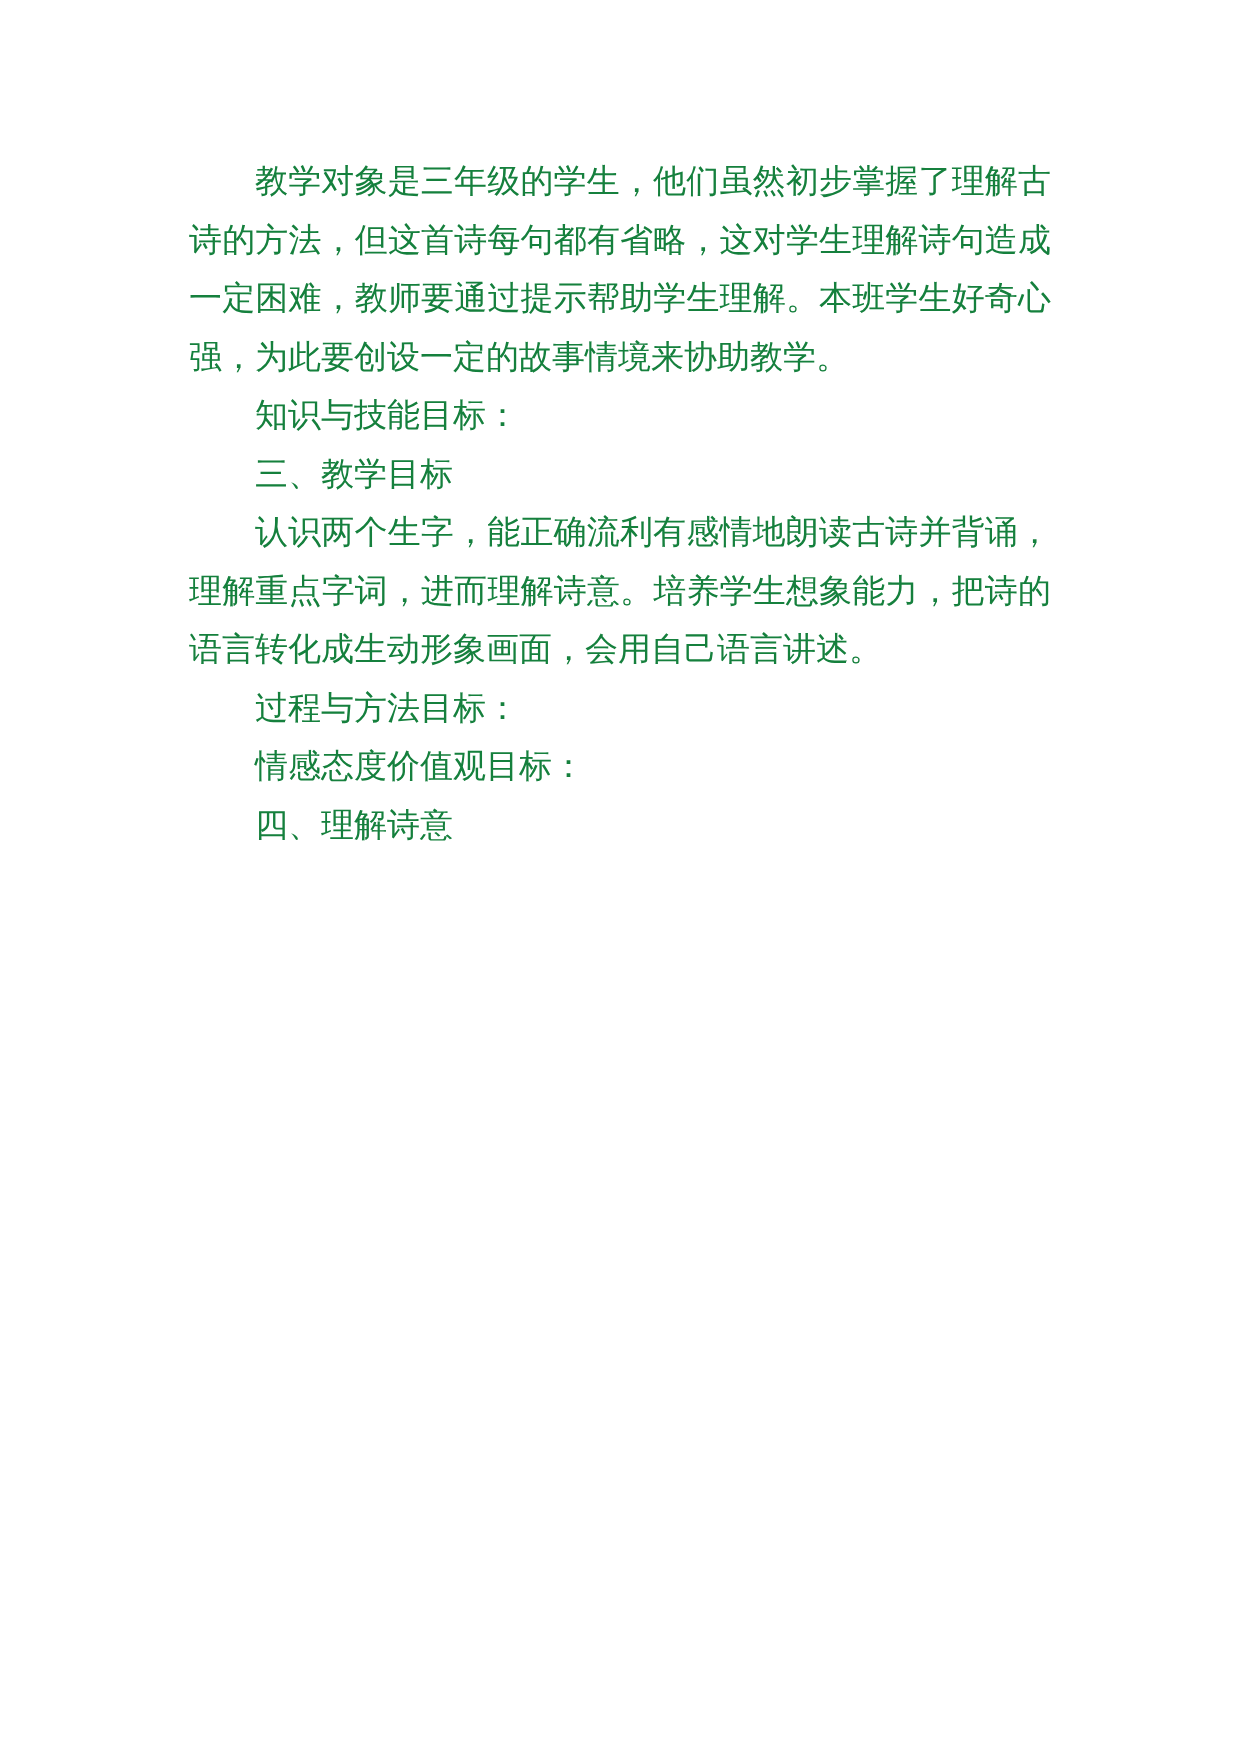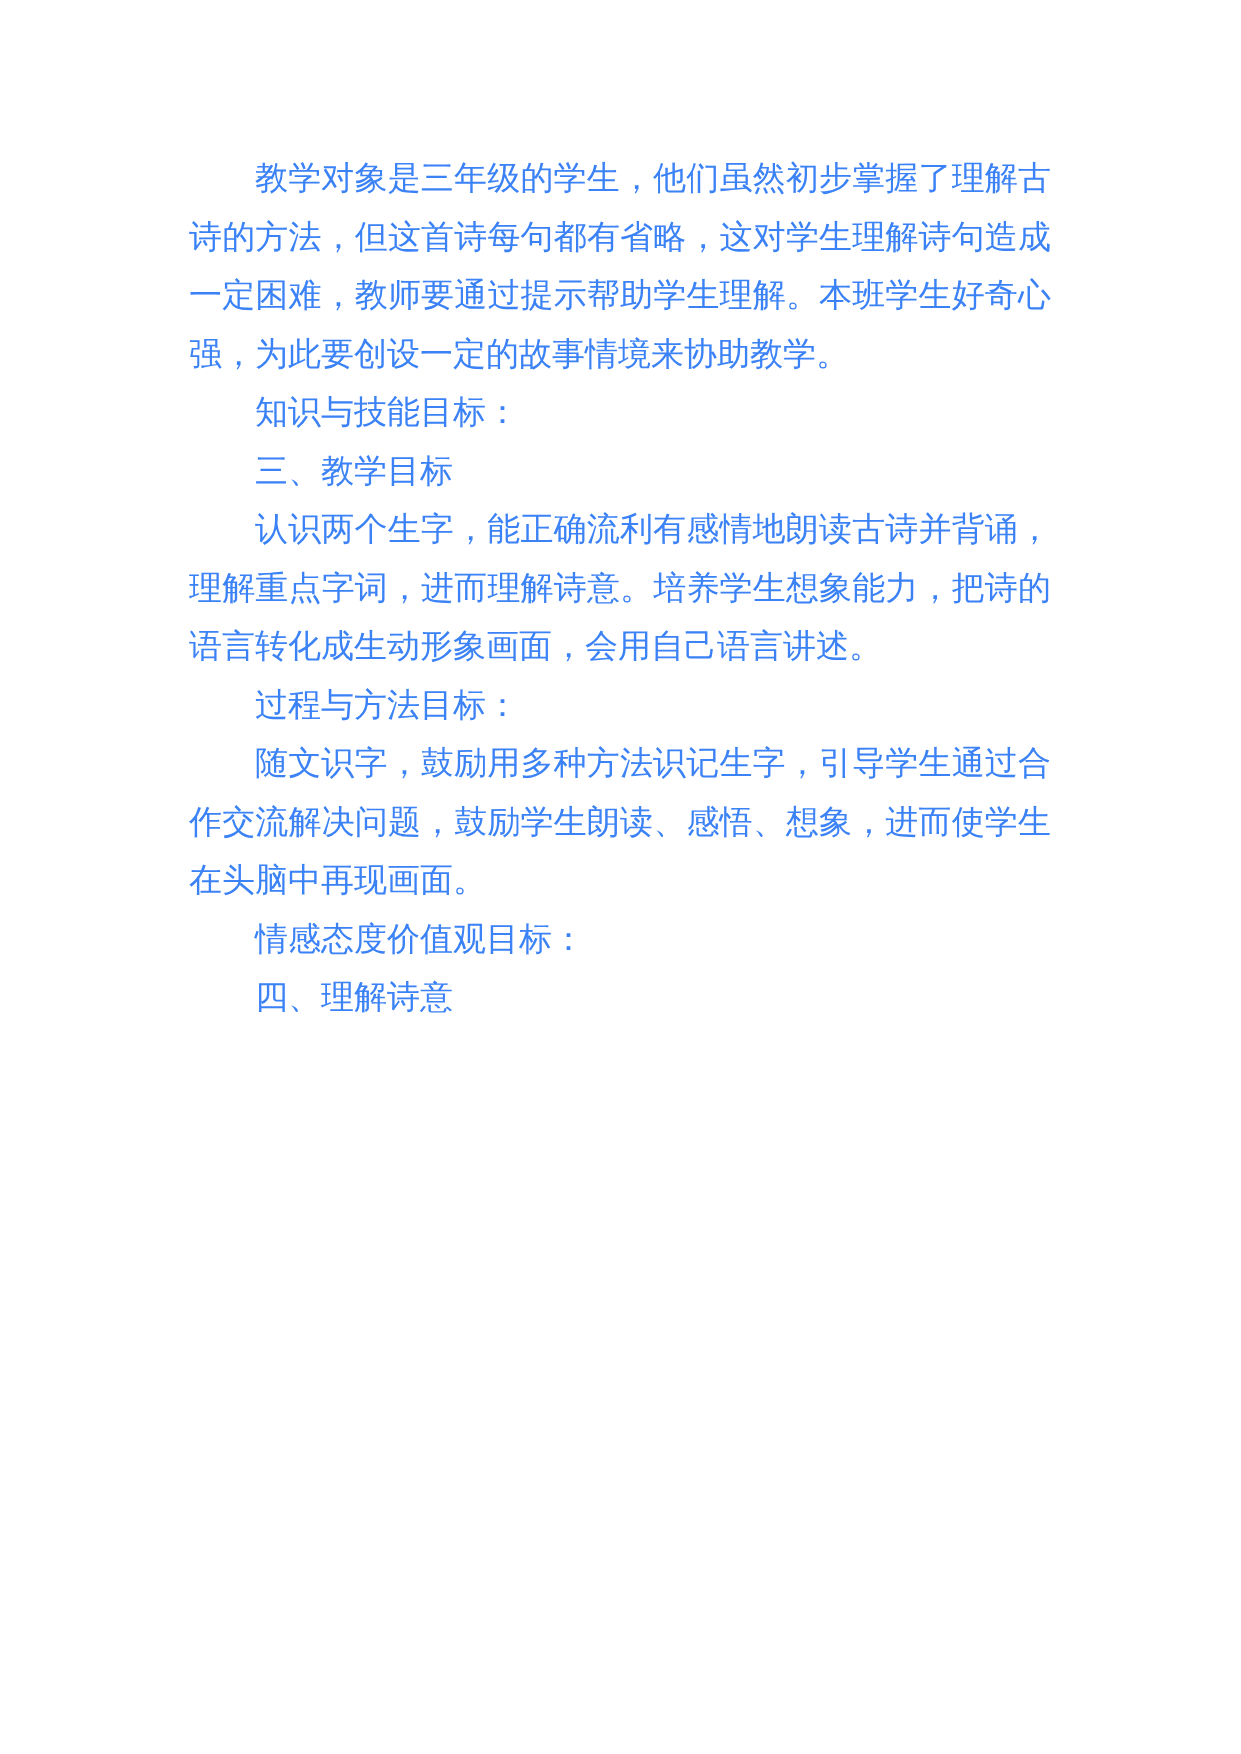--- a/index.html
+++ b/index.html
@@ -12,24 +12,24 @@
     width: 1241px;
     height: 1754px;
     background: #ffffff;
     overflow: hidden;
   }
   .text-block {
     position: absolute;
     left: 189px;
     top: 152px;
     width: 862px;
-    font-family: Liberation Mono, monospace;
+    font-family: Liberation Serif, serif;
     font-size: 33px;
     line-height: 58.5px;
-    color: #3b82f6;
+    color: #15803d;
     text-align: justify;
     text-align-last: left;
     letter-spacing: 0;
   }
   .text-block p {
     margin: 0;
     padding: 0;
     text-indent: 66px; 
     word-break: break-all;
   }
@@ -37,17 +37,16 @@
 </head>
 <body>
 
 <div class="page">
   <div class="text-block">
     <p>教学对象是三年级的学生，他们虽然初步掌握了理解古诗的方法，但这首诗每句都有省略，这对学生理解诗句造成一定困难，教师要通过提示帮助学生理解。本班学生好奇心强，为此要创设一定的故事情境来协助教学。</p>
     <p>知识与技能目标：</p>
     <p>三、教学目标</p>
     <p>认识两个生字，能正确流利有感情地朗读古诗并背诵，理解重点字词，进而理解诗意。培养学生想象能力，把诗的语言转化成生动形象画面，会用自己语言讲述。</p>
     <p>过程与方法目标：</p>
-    <p>随文识字，鼓励用多种方法识记生字，引导学生通过合作交流解决问题，鼓励学生朗读、感悟、想象，进而使学生在头脑中再现画面。</p>
     <p>情感态度价值观目标：</p>
     <p>四、理解诗意</p>
   </div>
 </div>
 
 </body></html>

